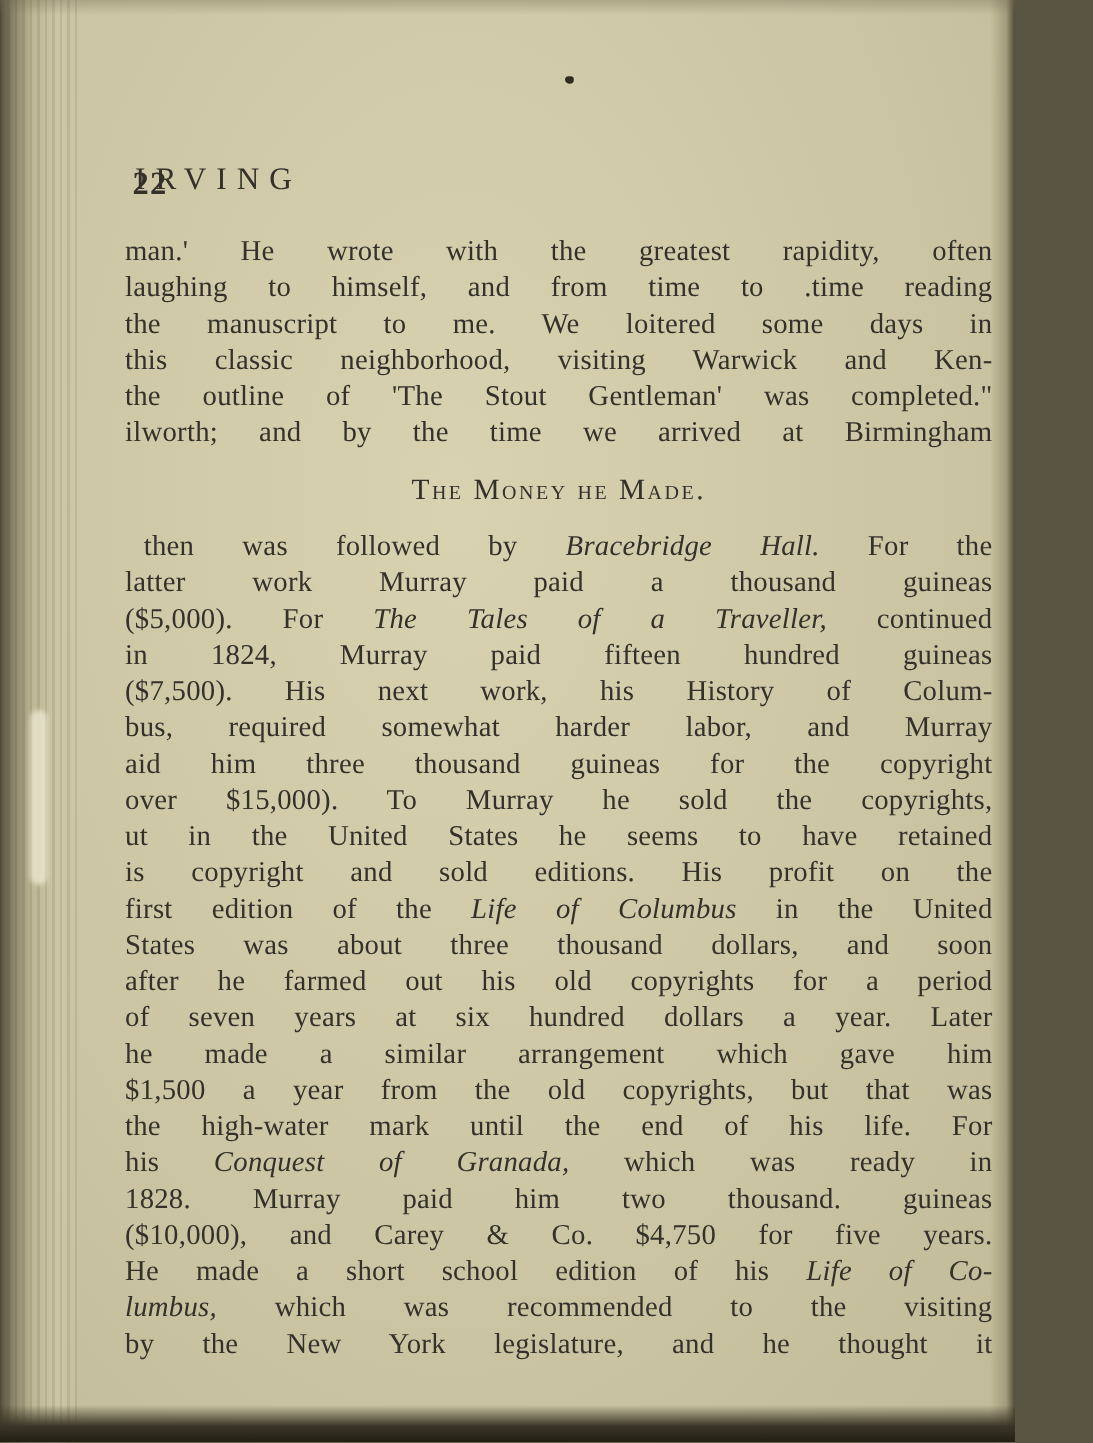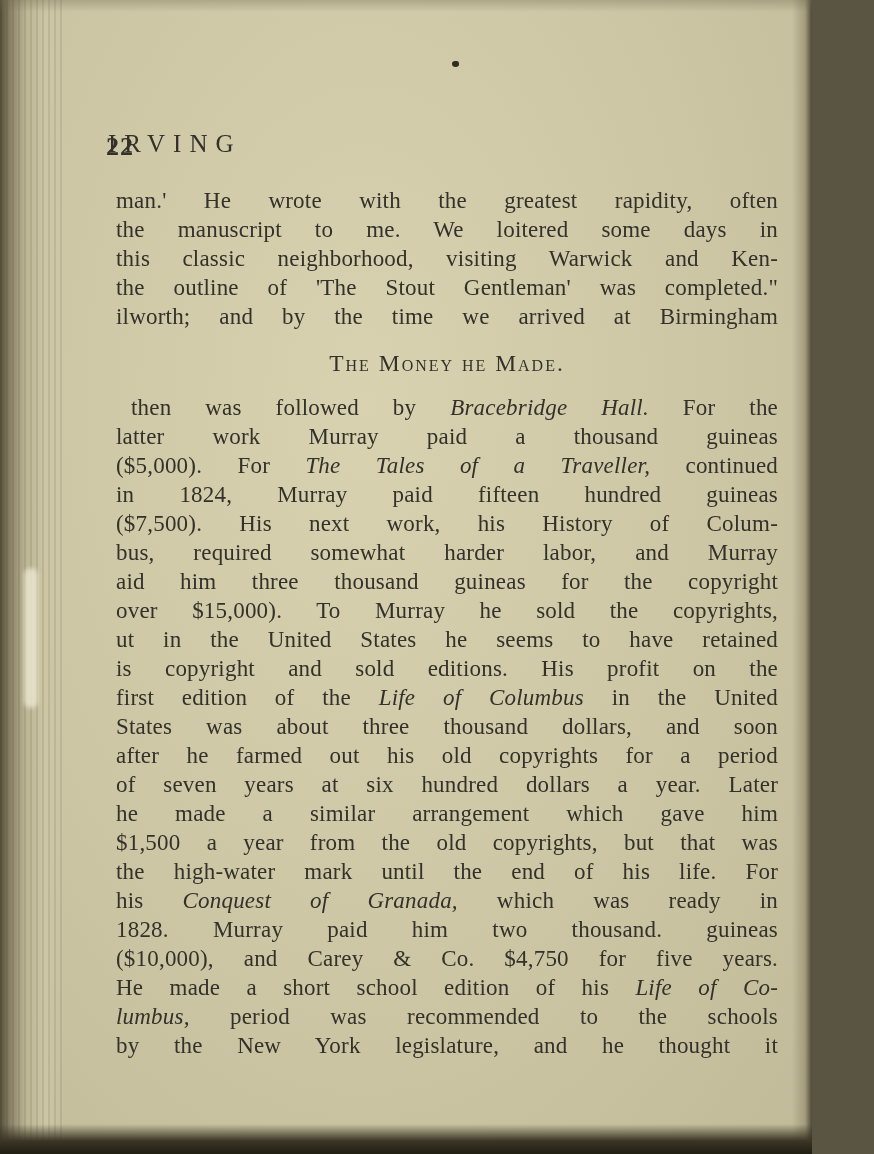--- a/index.html
+++ b/index.html
@@ -56,21 +56,21 @@
     position: absolute; left: 6px; top: 2px;
     font-weight: bold; font-size: 26px; letter-spacing: 1px;
   }
   .running-head {
     display: block; text-align: left;
     font-size: 25px; letter-spacing: 8px;
     padding-left: 8px;
     margin-top: 32px;
   }
 
-  .paragraph { margin: 16px; }
+  .paragraph { margin: 0; }
   .para-1 { margin-top: 22px; }
   .para-2 { margin-top: 15px; }
 
   .line {
     font-size: 23px;
     line-height: 29px;
     letter-spacing: 0.2px;
     text-align: justify;
     text-align-last: justify;
     white-space: normal;
@@ -100,20 +100,21 @@
   <div class="speck"></div>
 
   <div class="page-content">
     <div class="header-row">
       <span class="page-num">22</span>
       <span class="running-head">IRVING</span>
     </div>
 
     <div class="paragraph para-1">
         <div class="line"><span>man.' He wrote with the greatest rapidity, often</span></div>
+        <div class="line"><span>laughing to himself, and from time to .time reading</span></div>
         <div class="line"><span>the manuscript to me. We loitered some days in</span></div>
         <div class="line"><span>this classic neighborhood, visiting Warwick and Ken-</span></div>
         <div class="line"><span>the outline of 'The Stout Gentleman' was completed."</span></div>
         <div class="line"><span>ilworth; and by the time we arrived at Birmingham</span></div>
       </div>
 
     <h2 class="section-heading">The Money he Made.</h2>
 
     <div class="paragraph para-2">
         <div class="line"><span>then was followed by </span><em>Bracebridge Hall.</em><span> For the</span></div>
@@ -130,17 +131,17 @@
         <div class="line"><span>States was about three thousand dollars, and soon</span></div>
         <div class="line"><span>after he farmed out his old copyrights for a period</span></div>
         <div class="line"><span>of seven years at six hundred dollars a year. Later</span></div>
         <div class="line"><span>he made a similar arrangement which gave him</span></div>
         <div class="line"><span>$1,500 a year from the old copyrights, but that was</span></div>
         <div class="line"><span>the high-water mark until the end of his life. For</span></div>
         <div class="line"><span>his </span><em>Conquest of Granada,</em><span> which was ready in</span></div>
         <div class="line"><span>1828. Murray paid him two thousand. guineas</span></div>
         <div class="line"><span>($10,000), and Carey &amp; Co. $4,750 for five years.</span></div>
         <div class="line"><span>He made a short school edition of his </span><em>Life of Co-</em></div>
-        <div class="line"><em>lumbus,</em><span> period was recommended to the schools</span></div>
+        <div class="line"><em>lumbus,</em><span> which was recommended to the visiting</span></div>
         <div class="line"><span>by the New York legislature, and he thought it</span></div>
       </div>
   </div>
 </div>
 
 </body></html>

